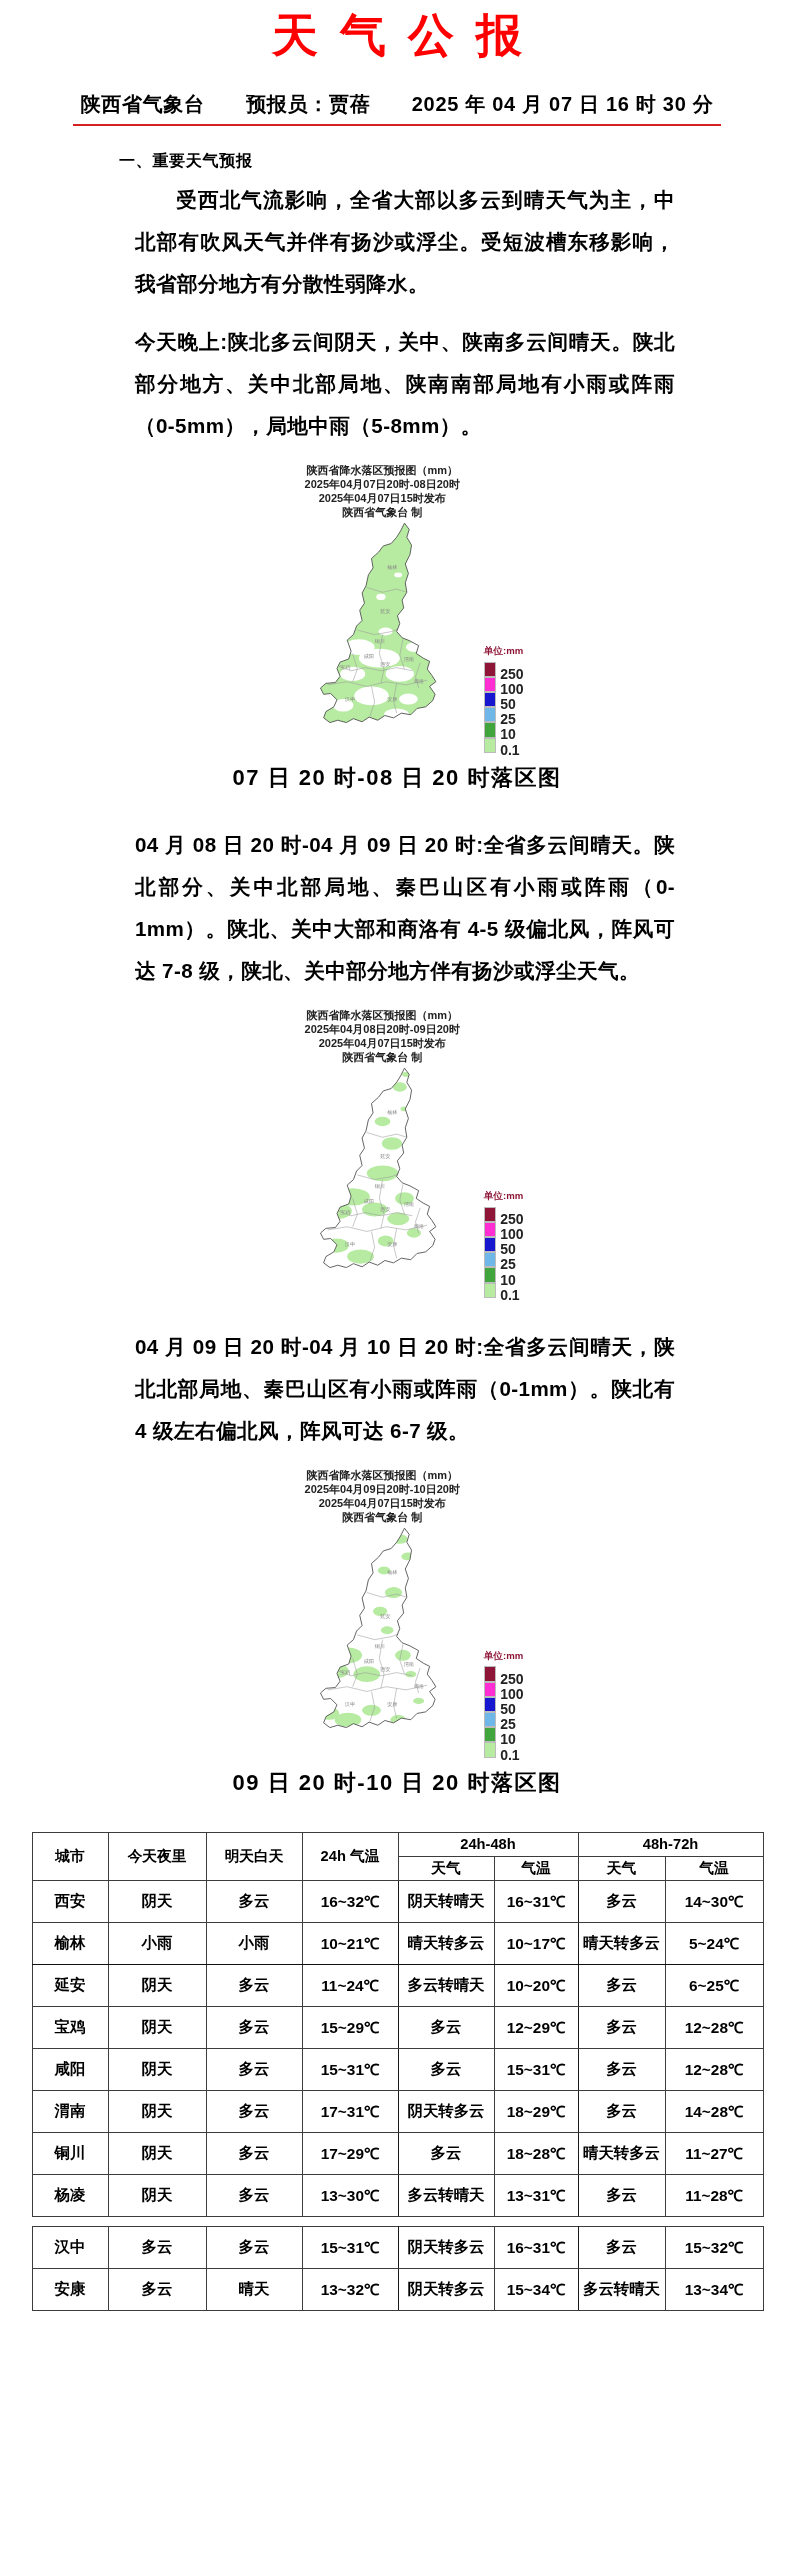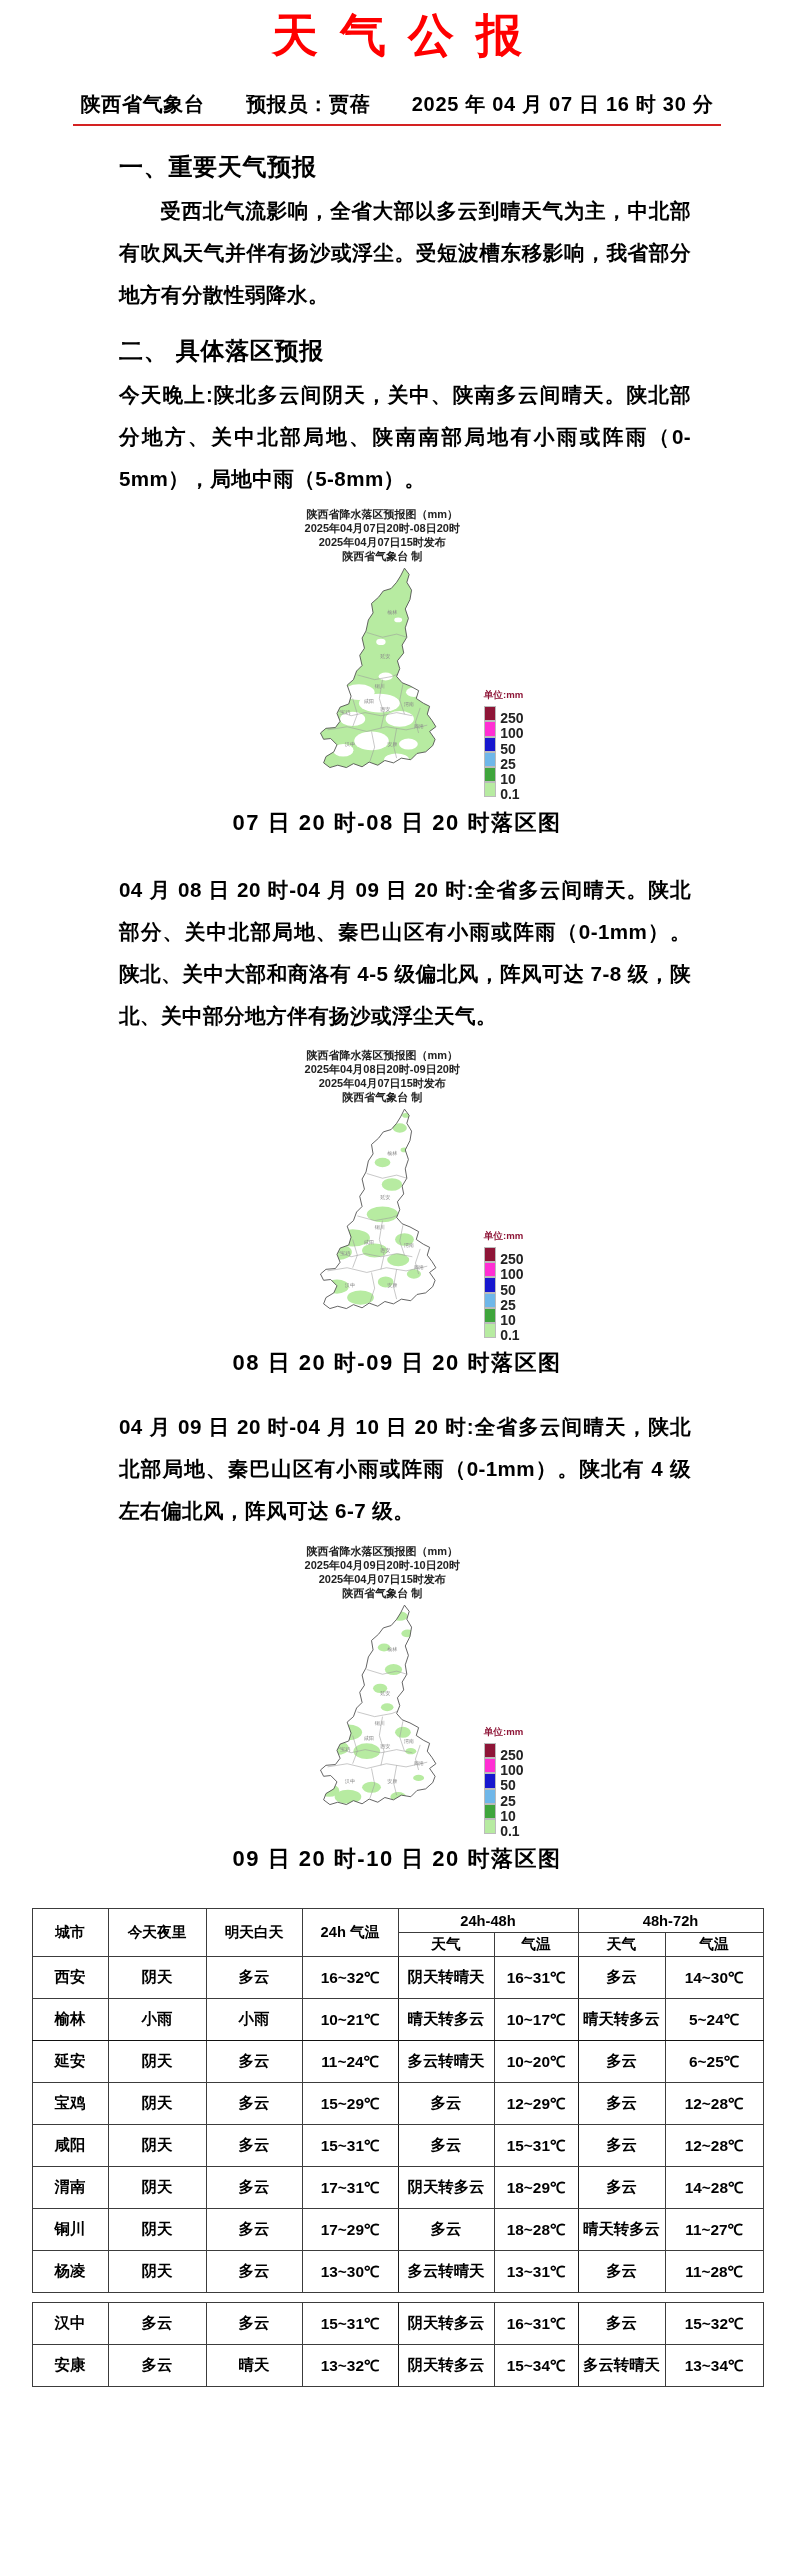--- a/index.html
+++ b/index.html
@@ -10,25 +10,25 @@
     margin-top:4.4px;text-align:center;color:#ff0000;font-weight:bold;
     font-size:46px;letter-spacing:22px;padding-left:22px;line-height:1.35;
   }
   .masthead{display:flex;justify-content:center;margin-top:25px;}
   .masthead-inner{
     font-size:20px;font-weight:bold;letter-spacing:0.7px;
     border-bottom:2.9px solid #d42222;padding:0 7.3px 5.1px 7.3px;
   }
 
   .content{padding-left:119px;padding-right:103px;}
-  .sec-heading{font-size:24px;font-weight:bold;margin:0;letter-spacing:0.7px;}
+  .sec-heading{font-size:16px;font-weight:bold;margin:0;letter-spacing:0.7px;}
   .mt-lg{margin-top:25px;}
   .mt-md{margin-top:19px;}
   .body-p{
-    font-size:20.6px;line-height:42px;margin:0;text-align:justify;
+    font-size:20.6px;line-height:42px;margin:16px;text-align:justify;
     font-weight:600;letter-spacing:0.4px;
   }
   .body-p.first{margin-top:7.3px;}
   .p-indent{text-indent:2em;}
   .lead{font-weight:bold;}
 
   
   .map-block{
     display:flex;justify-content:center;align-items:flex-start;gap:22px;
     margin-top:7.3px;position:relative;left:16px;
@@ -101,21 +101,20 @@
 
   <div class="masthead">
     <div class="masthead-inner">陕西省气象台　　预报员：贾蓓　　2025 年 04 月 07 日 16 时 30 分</div>
   </div>
 
   <div class="content">
 
     <h2 class="sec-heading mt-lg">一、重要天气预报</h2>
     <p class="body-p first p-indent">受西北气流影响，全省大部以多云到晴天气为主，中北部有吹风天气并伴有扬沙或浮尘。受短波槽东移影响，我省部分地方有分散性弱降水。</p>
 
-    <h2 class="sec-heading mt-md">二、 具体落区预报</h2>
 
     <p class="body-p first"><span class="lead">今天晚上:</span><span>陕北多云间阴天，关中、陕南多云间晴天。陕北部分地方、关中北部局地、陕南南部局地有小雨或阵雨（0-5mm），局地中雨（5-8mm）。</span></p>
 
   </div>
 
   <div class="map-block">
     <div class="map-col">
       <div class="map-header">
         <div>陕西省降水落区预报图（mm）</div>
         <div>2025年04月07日20时-08日20时</div>
@@ -244,21 +243,20 @@
           <span>25</span>
         </div>
         <div class="seg" style="background: rgb(63, 165, 60);">
           <span>10</span>
         </div>
         <div class="seg" style="background: rgb(183, 235, 161);">
           <span>0.1</span>
         </div>
       </div>
   </div>
-  <div class="map-caption">08 日 20 时-09 日 20 时落区图</div>
 
   <div class="content">
     <p class="body-p" style="margin-top:28px;">04 月 09 日 20 时-04 月 10 日 20 时:全省多云间晴天，陕北北部局地、秦巴山区有小雨或阵雨（0-1mm）。陕北有 4 级左右偏北风，阵风可达 6-7 级。</p>
   </div>
 
   <div class="map-block" style="margin-top:11.8px;">
     <div class="map-col">
       <div class="map-header">
         <div>陕西省降水落区预报图（mm）</div>
         <div>2025年04月09日20时-10日20时</div>

